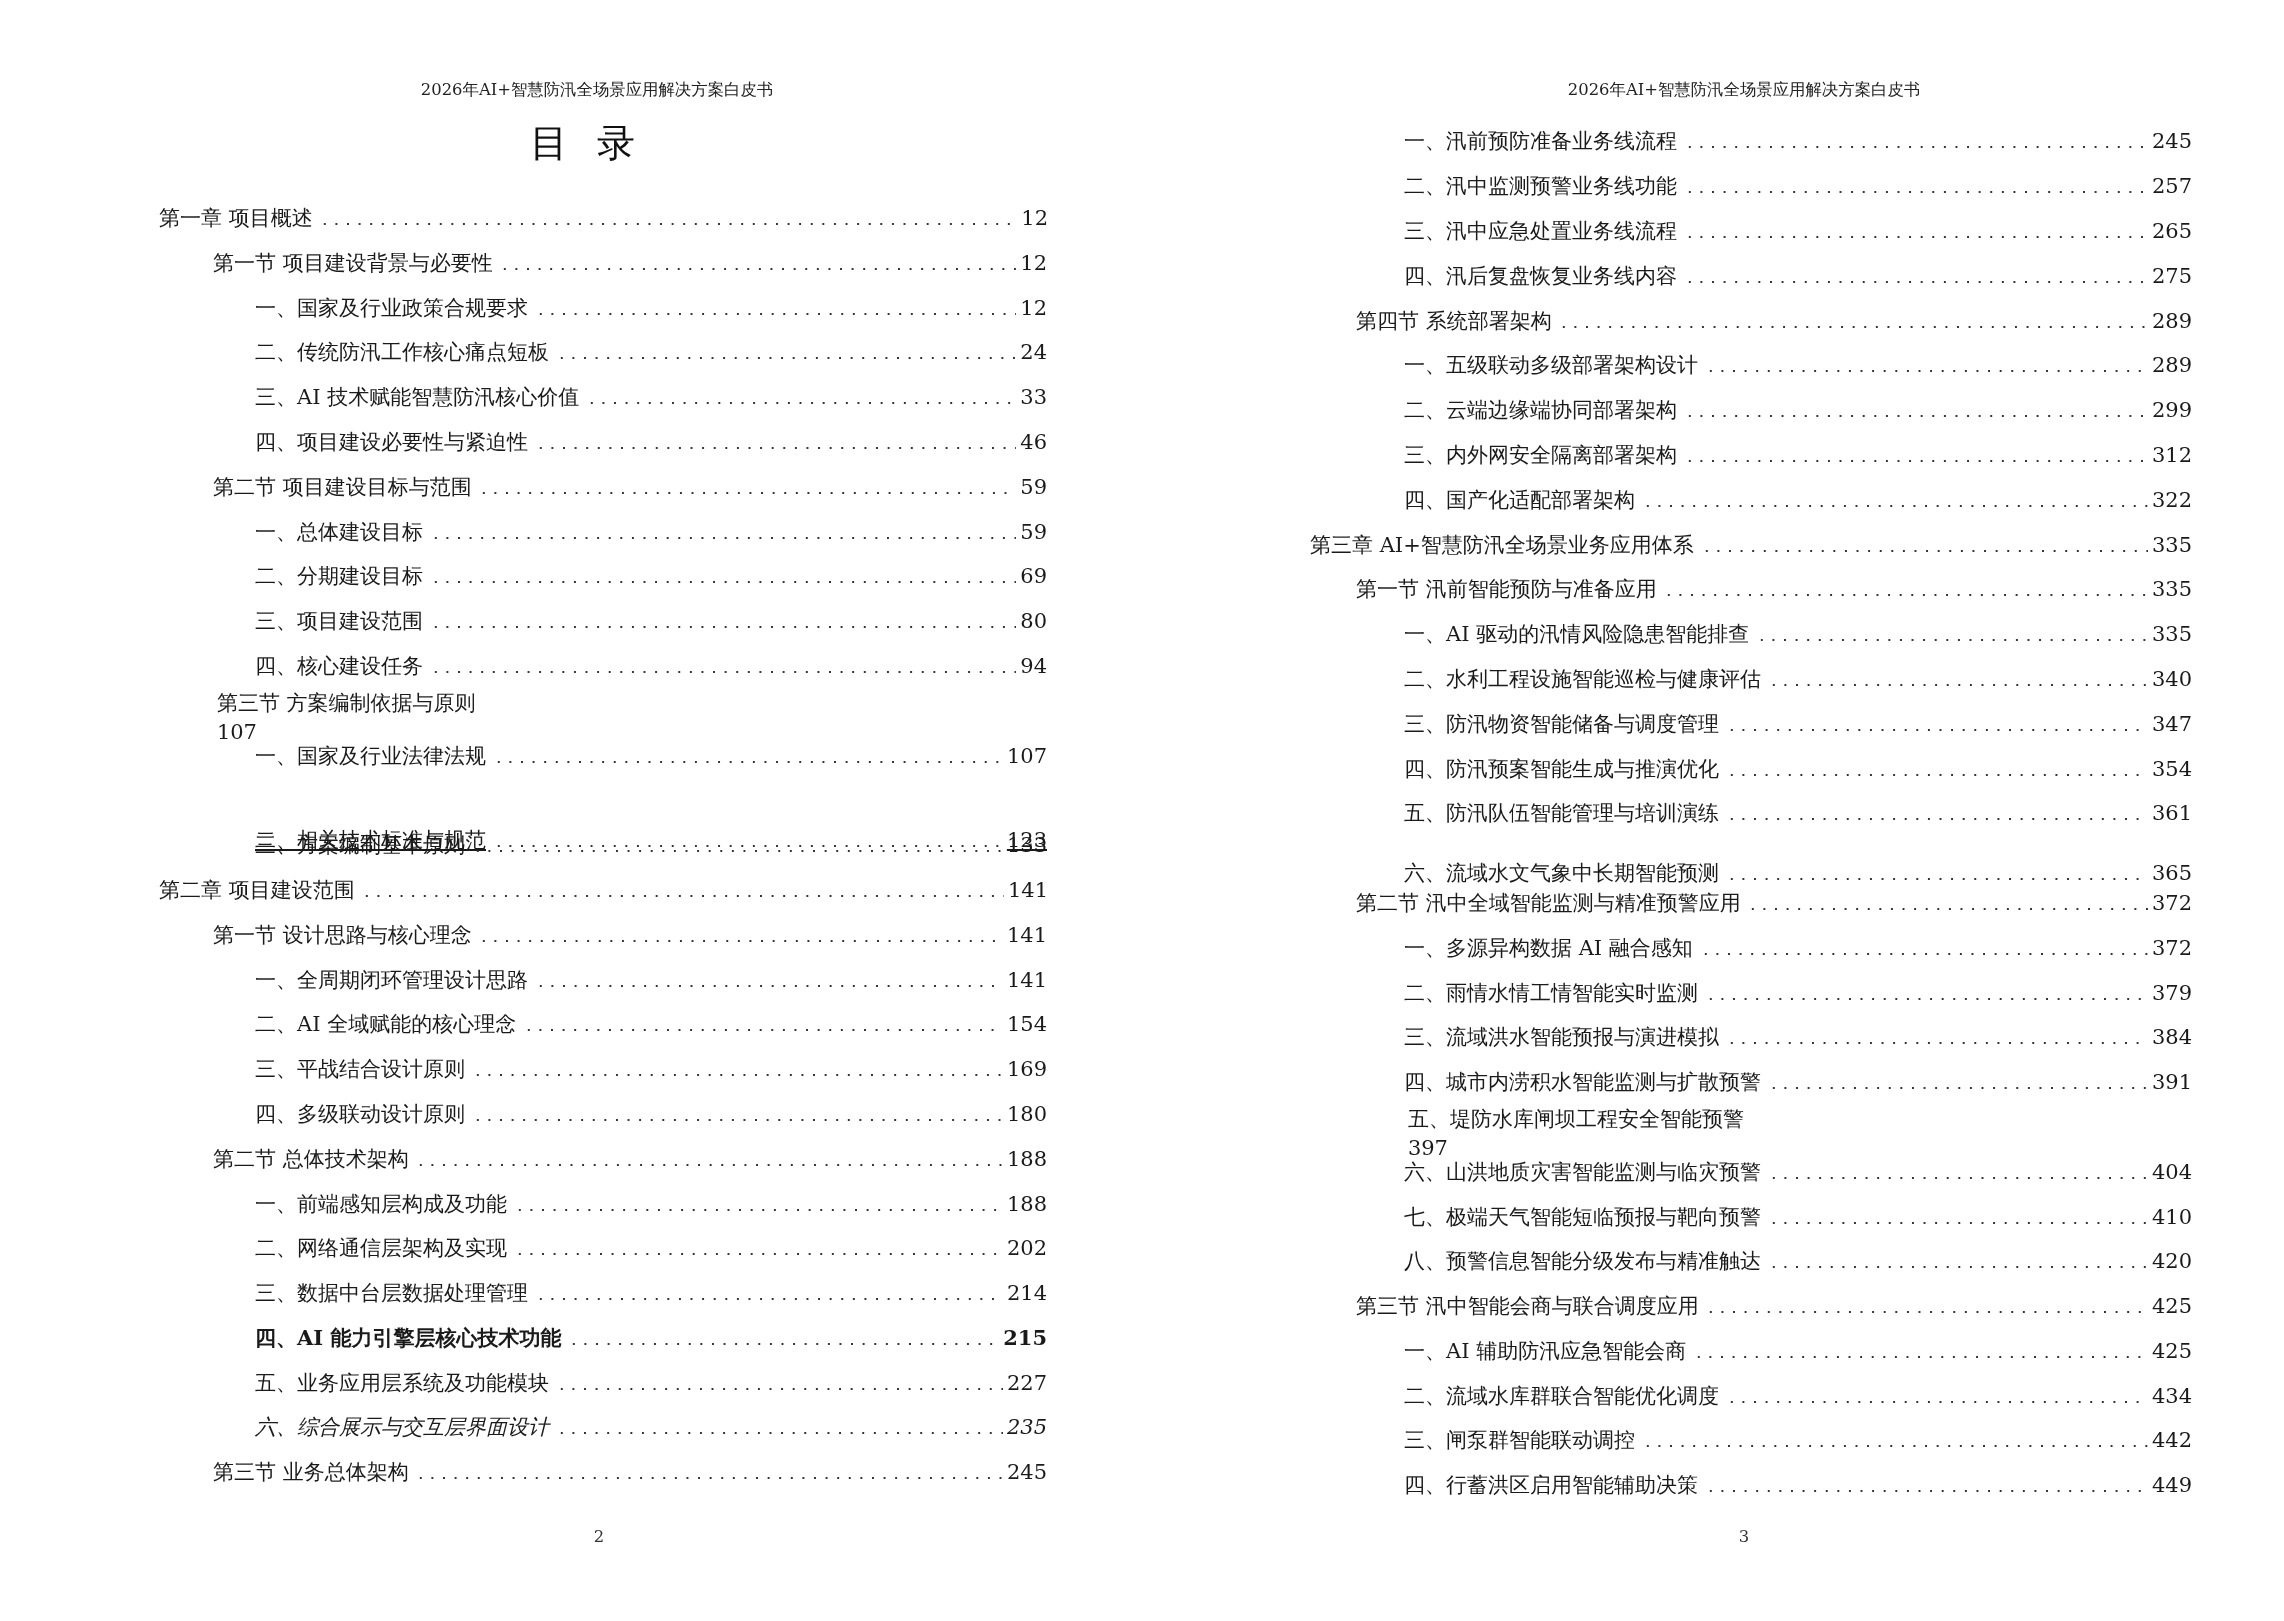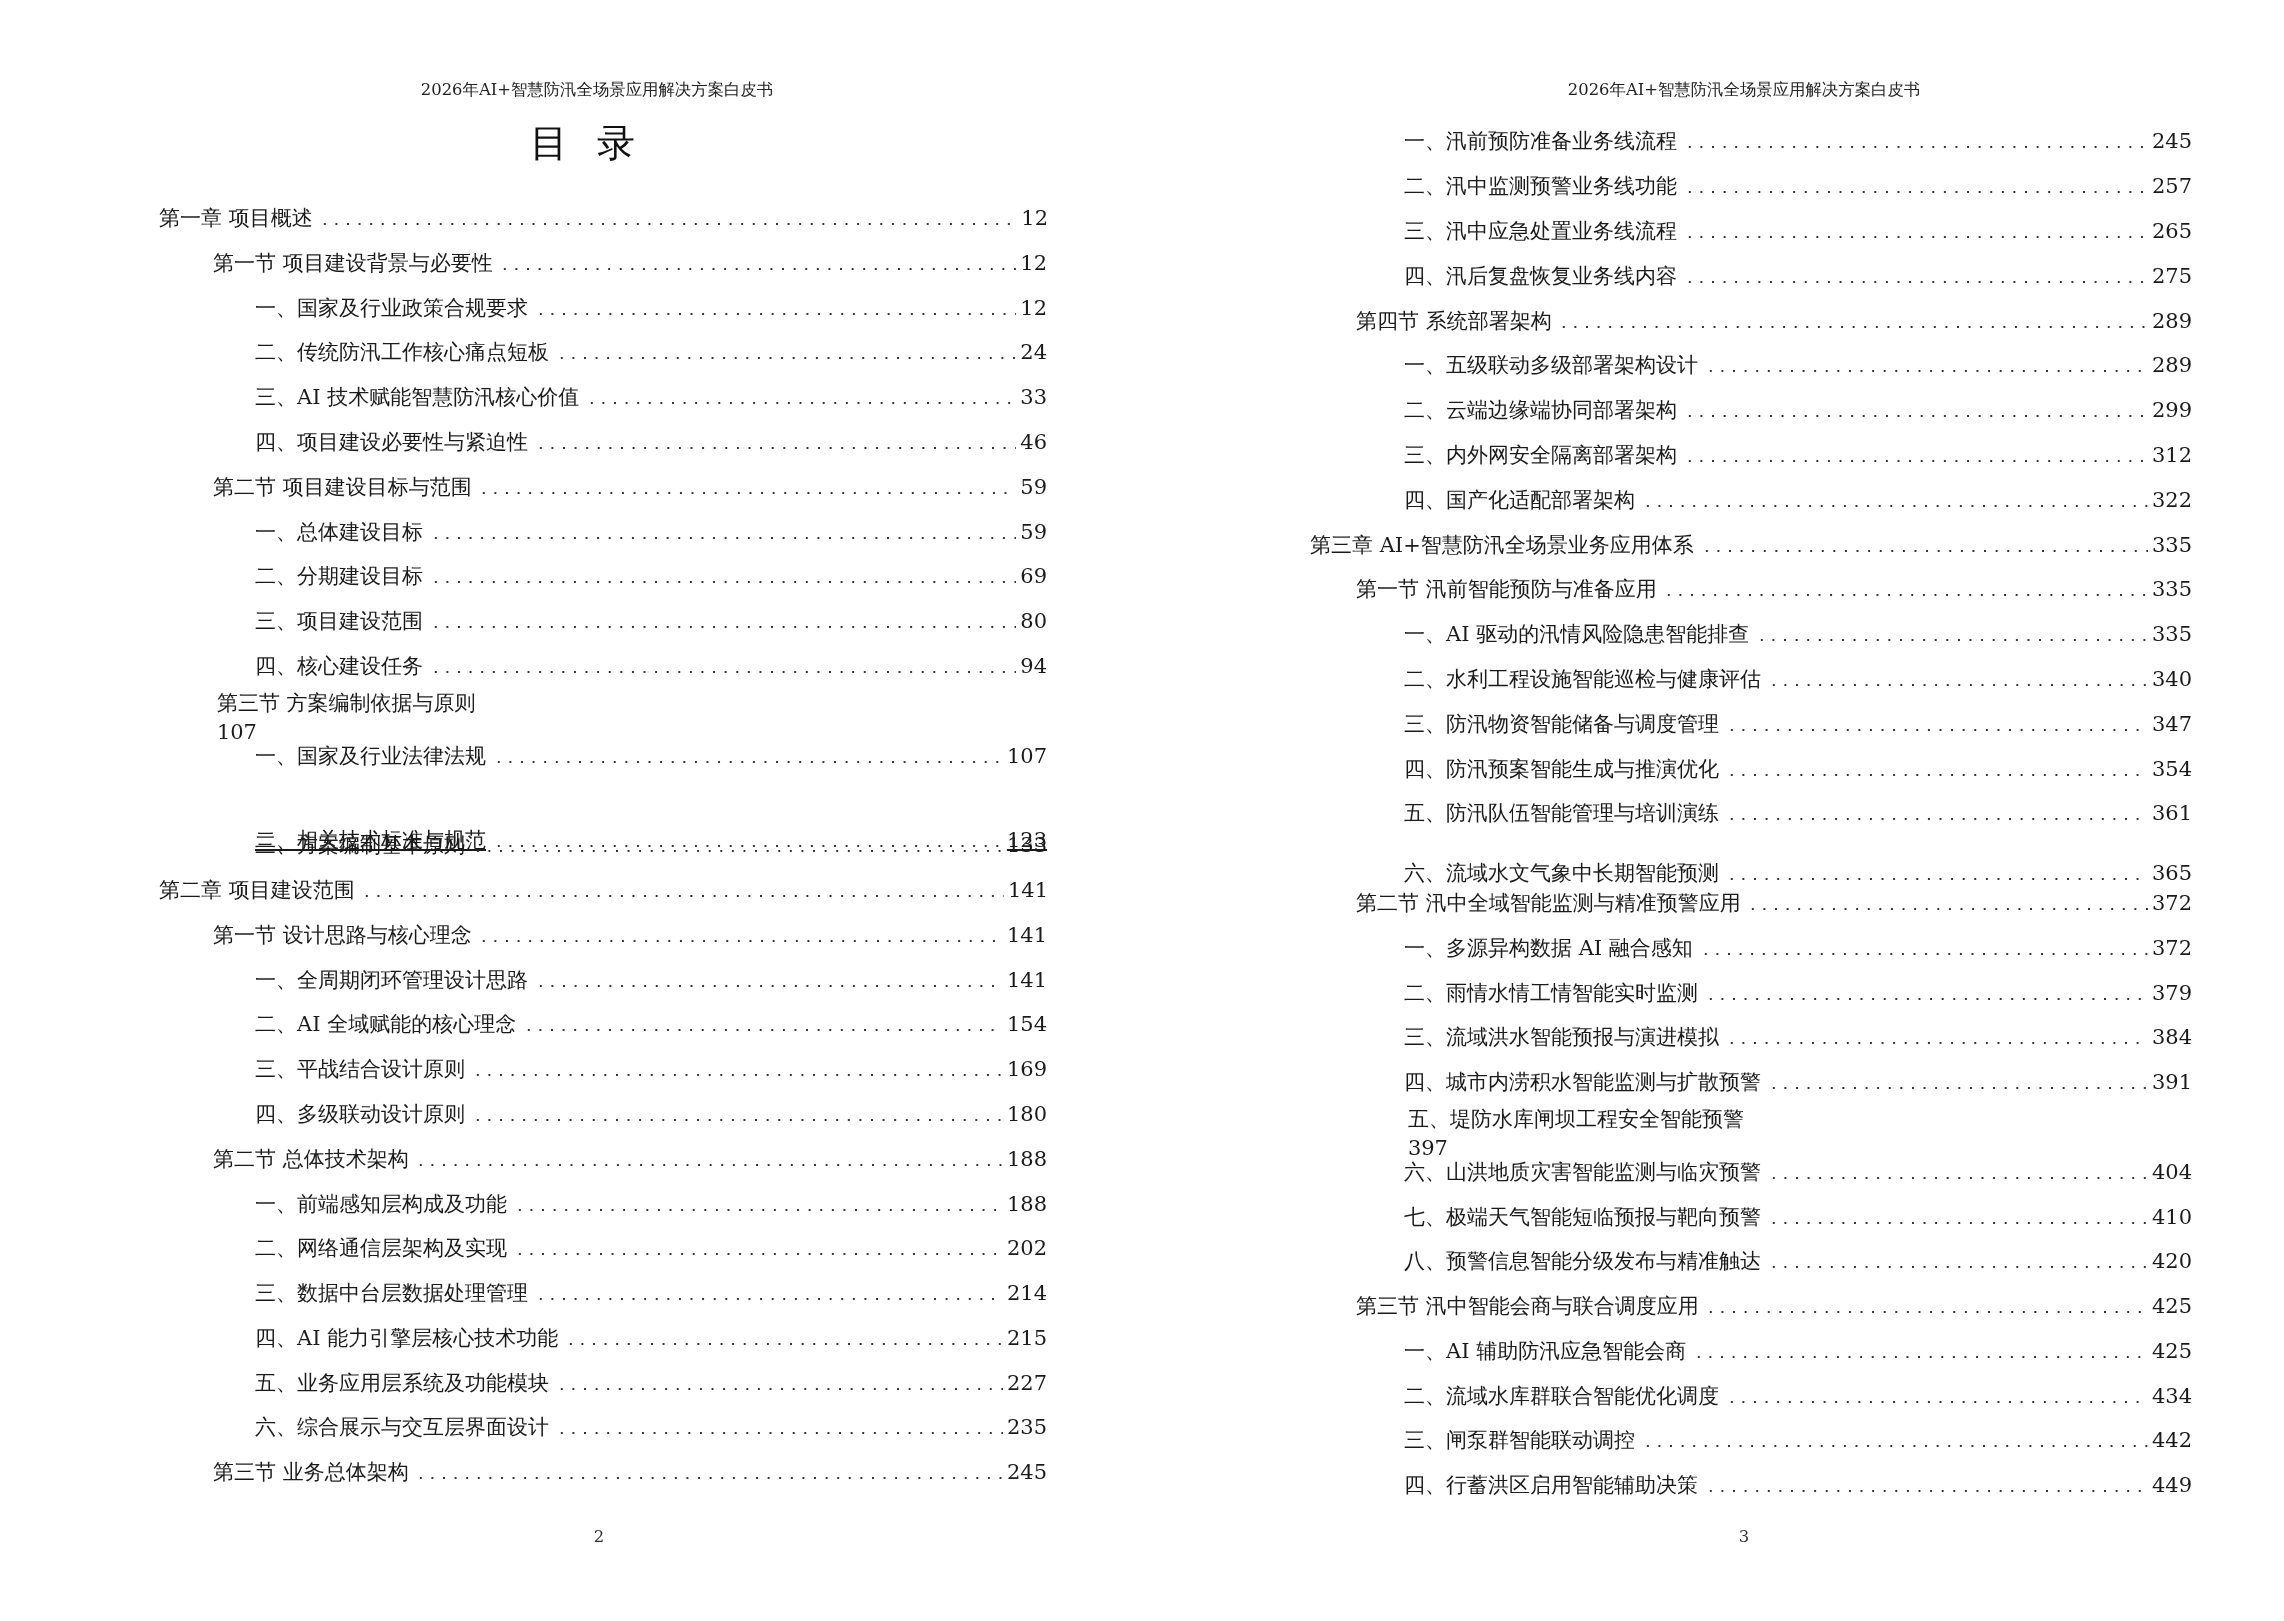--- a/index.html
+++ b/index.html
@@ -160,31 +160,31 @@
       <div class="toc-entry" style="left: 255px; width: 792px; top: 1226px;">
         <span class="toc-label">二、网络通信层架构及实现</span>
         <span class="toc-dots"></span>
         <span class="toc-page">202</span>
       </div>
       <div class="toc-entry" style="left: 255px; width: 792px; top: 1271px;">
         <span class="toc-label">三、数据中台层数据处理管理</span>
         <span class="toc-dots"></span>
         <span class="toc-page">214</span>
       </div>
-      <div class="toc-entry" style="left: 255px; width: 792px; top: 1316px;">
+      <div class="toc-entry" style="left: 255px; width: 792px; top: 1316px; font-weight: bold;">
         <span class="toc-label">四、AI 能力引擎层核心技术功能</span>
         <span class="toc-dots"></span>
         <span class="toc-page">215</span>
       </div>
       <div class="toc-entry" style="left: 255px; width: 792px; top: 1361px;">
         <span class="toc-label">五、业务应用层系统及功能模块</span>
         <span class="toc-dots"></span>
         <span class="toc-page">227</span>
       </div>
-      <div class="toc-entry" style="left: 255px; width: 792px; top: 1405px;">
+      <div class="toc-entry" style="left: 255px; width: 792px; top: 1405px; font-style: italic;">
         <span class="toc-label">六、综合展示与交互层界面设计</span>
         <span class="toc-dots"></span>
         <span class="toc-page">235</span>
       </div>
       <div class="toc-entry" style="left: 213px; width: 834px; top: 1450px;">
         <span class="toc-label">第三节 业务总体架构</span>
         <span class="toc-dots"></span>
         <span class="toc-page">245</span>
       </div>
     </div>

